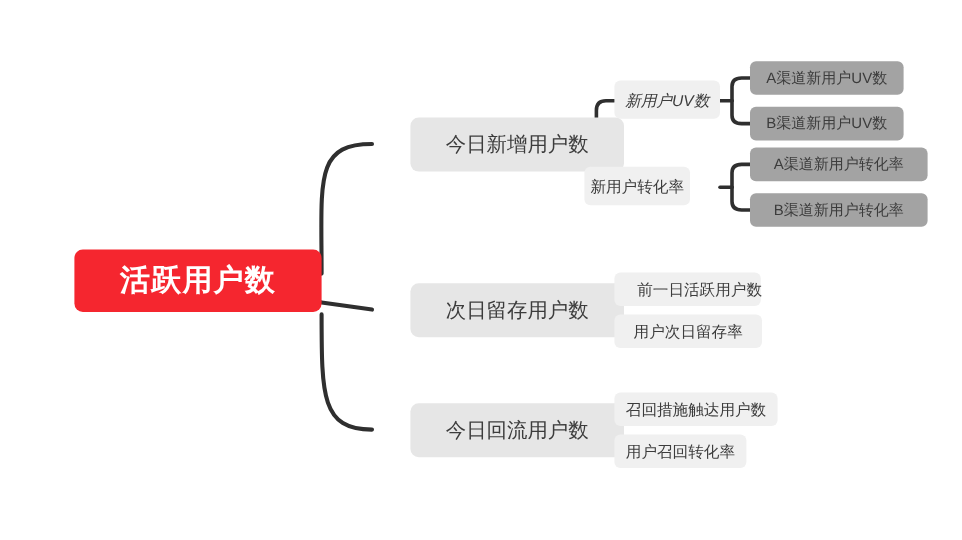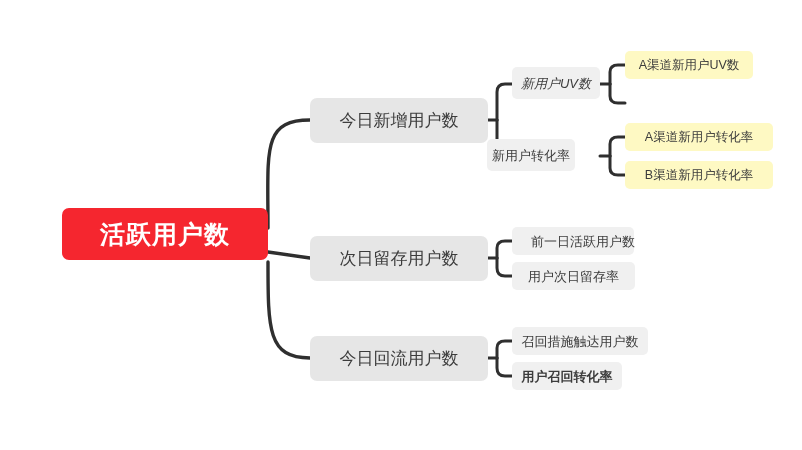--- a/index.html
+++ b/index.html
@@ -40,29 +40,30 @@
     font-size: 25px;
     font-weight: bold;
     letter-spacing: 1px;
     border-radius: 7px;
   }
   .node-l2 {
     background: #e6e6e6;
     color: #3c3c3c;
     font-size: 17px;
     border-radius: 7px;
+    margin-left: 32px;
   }
   .node-l3 {
     background: #f0f0f0;
     color: #3c3c3c;
     font-size: 13px;
     border-radius: 5px;
   }
   .node-l4 {
-    background: #fef9c3;
+    background: #a3a3a3;
     color: #3c3c3c;
     font-size: 12.5px;
     border-radius: 5px;
   }
 </style>
 </head>
 <body>
 
 <div id="canvas">
 
@@ -113,20 +114,23 @@
   </div>
 
   <div class="node node-l3" style="left:487px; top:139px; width:88px; height:32px;">
     <span>新用户转化率</span>
   </div>
 
   <div class="node node-l4" style="left:625px; top:51px; width:128px; height:28px;">
     <span>A渠道新用户UV数</span>
   </div>
 
+  <div class="node node-l4" style="left:625px; top:89px; width:128px; height:28px;">
+    <span>B渠道新用户UV数</span>
+  </div>
 
   <div class="node node-l4" style="left:625px; top:123px; width:148px; height:28px;">
     <span>A渠道新用户转化率</span>
   </div>
 
   <div class="node node-l4" style="left:625px; top:161px; width:148px; height:28px;">
     <span>B渠道新用户转化率</span>
   </div>
 
   <div class="node node-l2" style="left:310px; top:236px; width:178px; height:45px;">
@@ -142,17 +146,17 @@
   </div>
 
   <div class="node node-l2" style="left:310px; top:336px; width:178px; height:45px;">
     <span>今日回流用户数</span>
   </div>
 
   <div class="node node-l3" style="left:512px; top:327px; width:136px; height:28px;align-items:center;">
     <span>召回措施触达用户数</span>
   </div>
 
-  <div class="node node-l3" style="left:512px; top:362px; width:110px; height:28px;font-weight:bold;">
+  <div class="node node-l3" style="left:512px; top:362px; width:110px; height:28px;">
     <span>用户召回转化率</span>
   </div>
 
 </div>
 
 </body></html>

